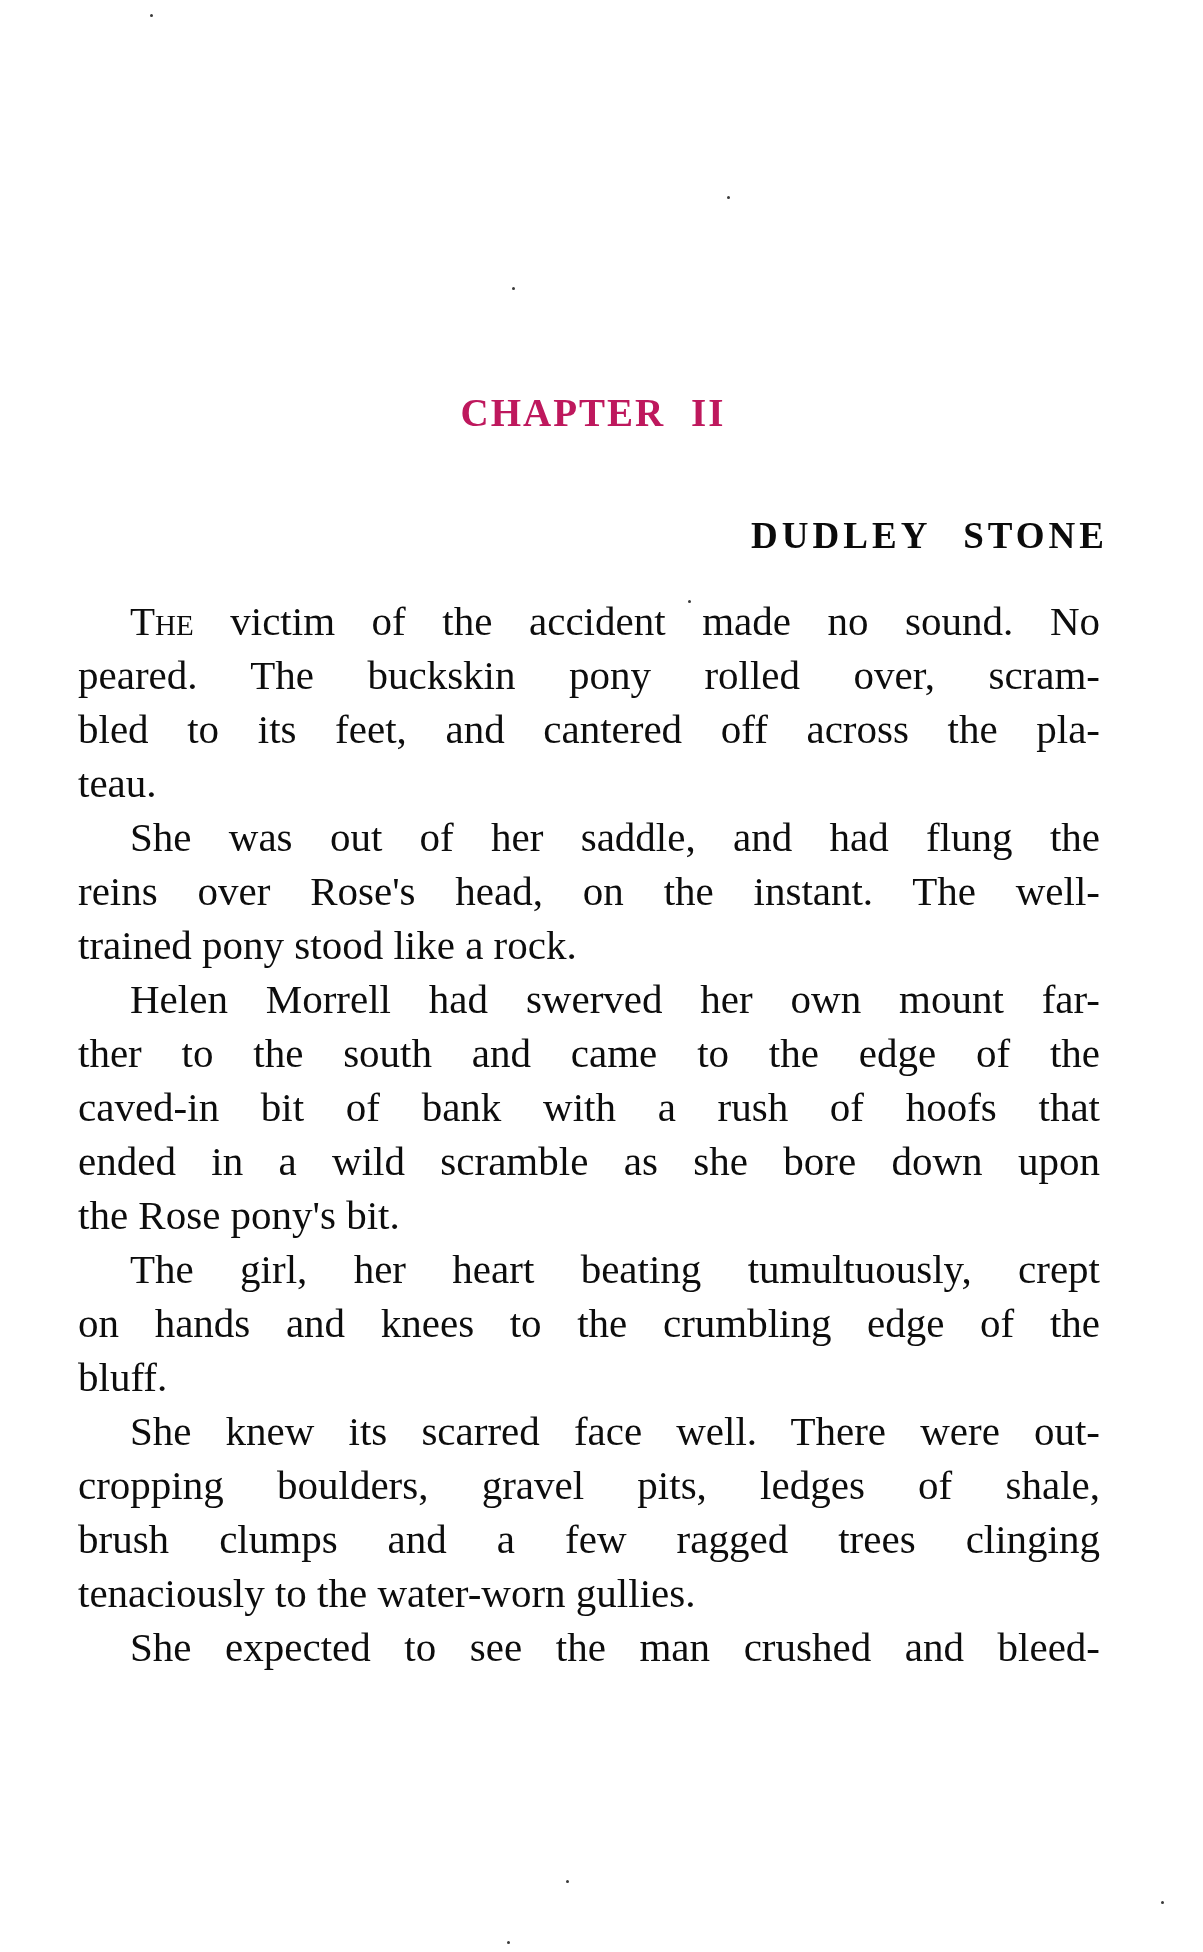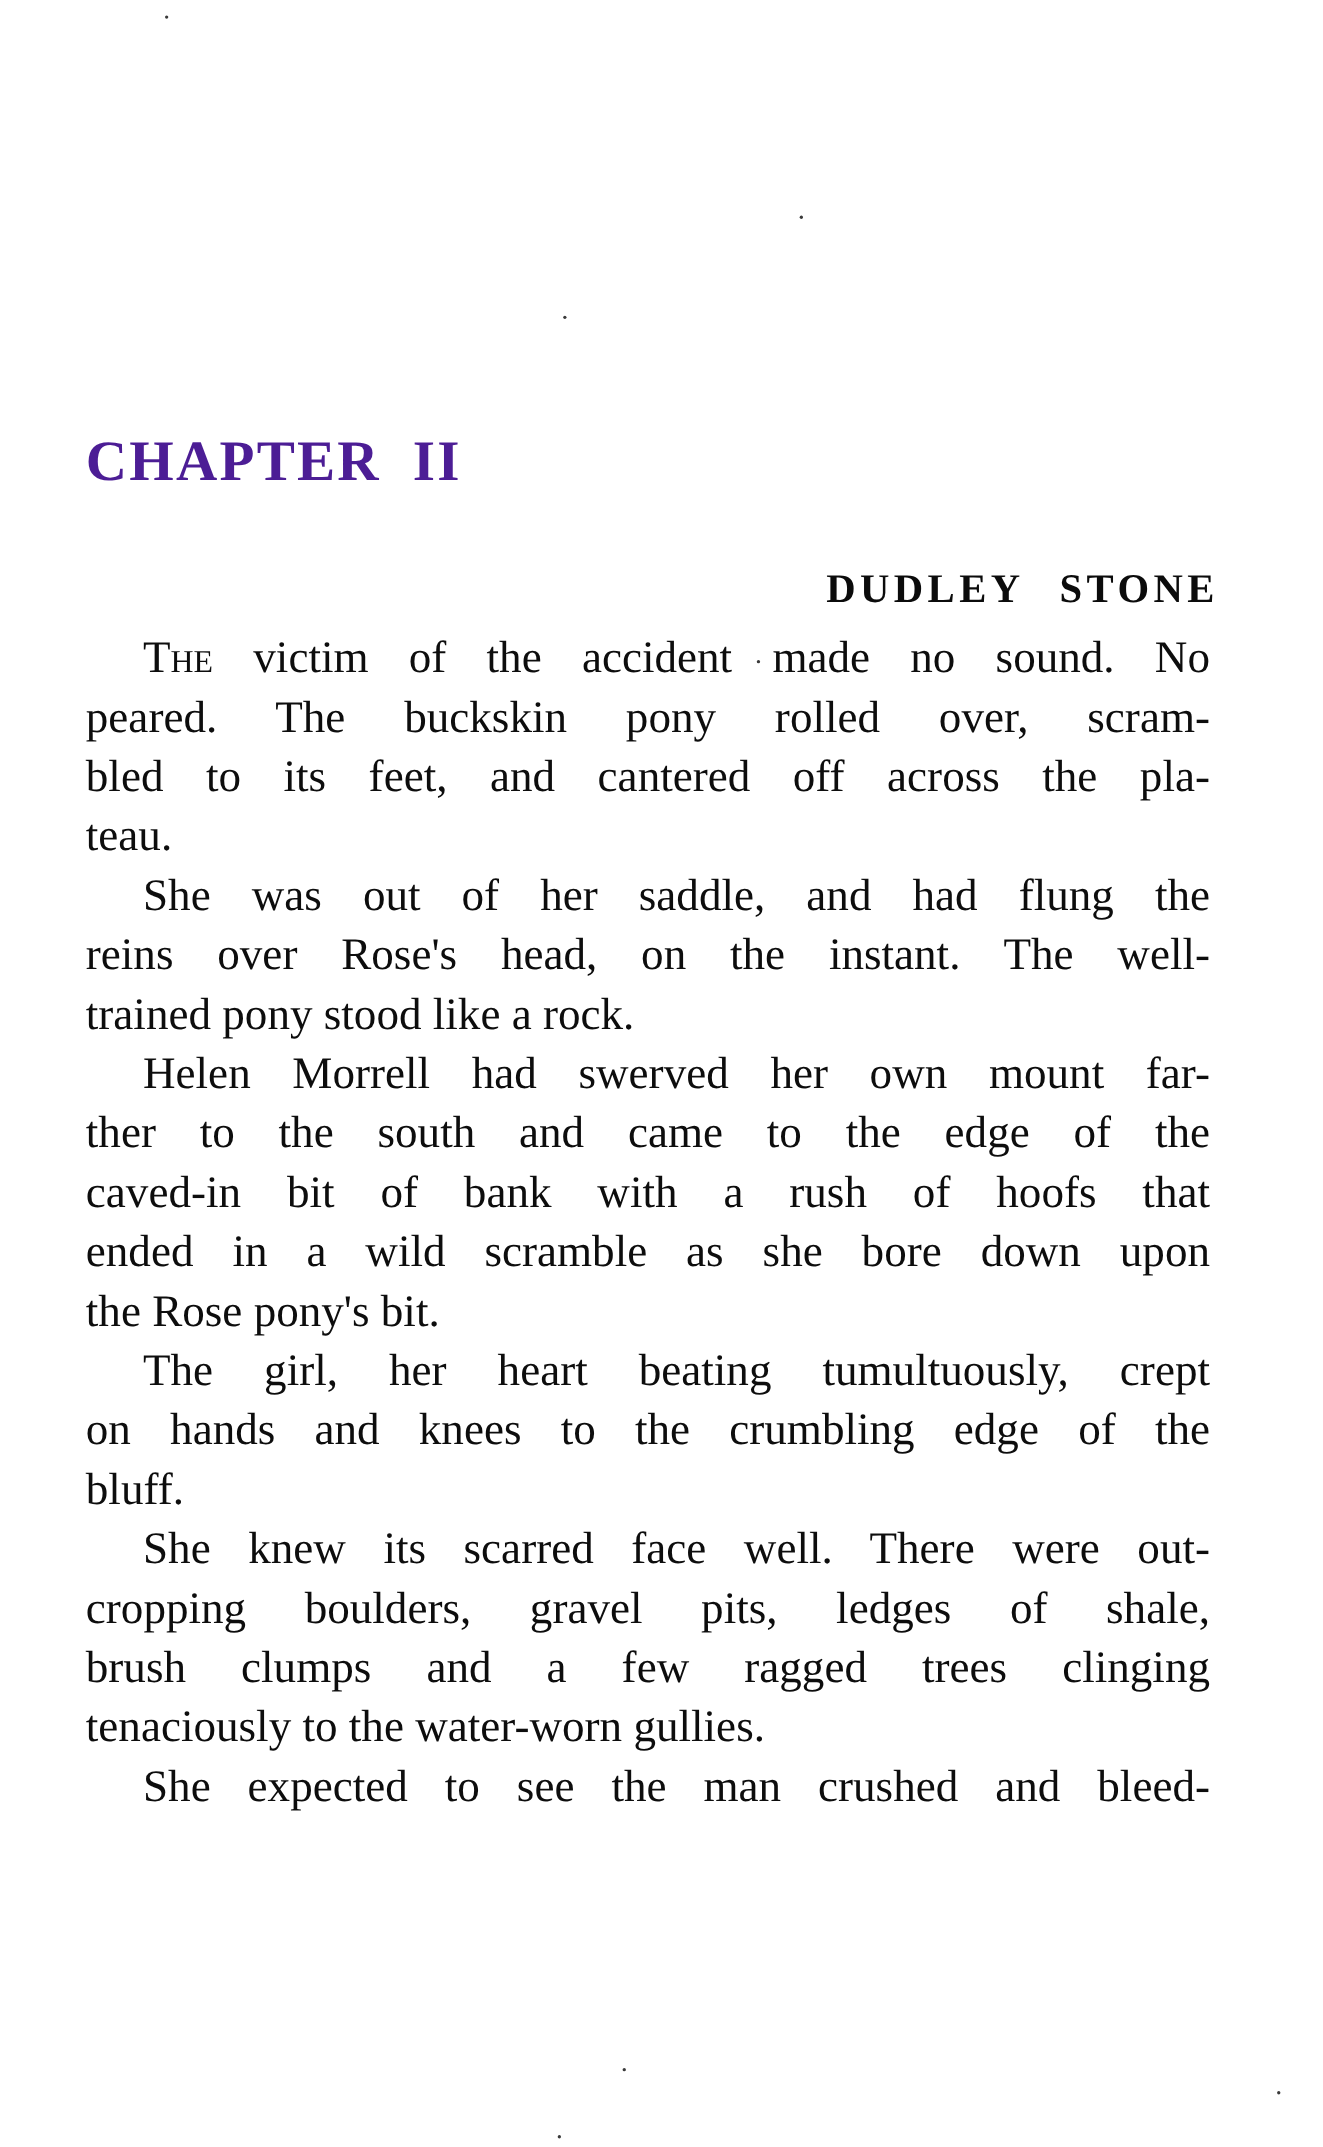--- a/index.html
+++ b/index.html
@@ -14,42 +14,42 @@
     background: #ffffff;
     color: #0d0d0d;
     font-family: "Liberation Serif", serif;
     overflow: hidden;
   }
   .chapter-title {
     position: absolute;
     top: 390px;
     left: 78px;
     width: 1030px;
-    text-align: left;
-    font-size: 52px;
+    text-align: center;
+    font-size: 39px;
     font-weight: 700;
     letter-spacing: 2px;
     word-spacing: 14px;
-    color: #4c1d95;
+    color: #be185d;
   }
   .chapter-subtitle {
     position: absolute;
     top: 514px;
     left: 78px;
     width: 1030px;
     text-align: right;
     font-size: 37px;
     font-weight: 700;
     letter-spacing: 4px;
     word-spacing: 20px;
     color: #0b0b0b;
   }
   .body-text {
     position: absolute;
-    top: 570px;
+    top: 594px;
     left: 78px;
     width: 1022px;
     font-size: 41px;
     line-height: 54px;
     color: #0d0d0d;
   }
   .line {
     text-align: justify;
     text-align-last: justify;
     white-space: normal;

